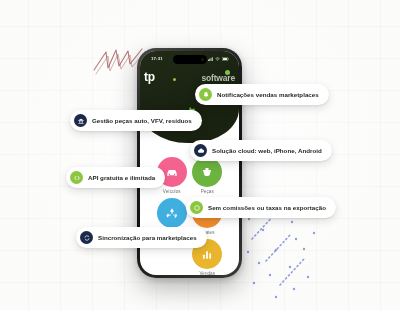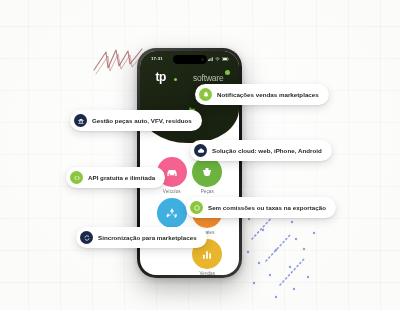--- a/index.html
+++ b/index.html
@@ -61,26 +61,26 @@
     font-size:4.4px; font-weight:700; letter-spacing:.1px;
   }
   #status-icons{ display:flex; align-items:center; gap:2px; }
   #dynamic-island{
     position:absolute; left:50%; top:4px; transform:translateX(-50%);
     width:34px; height:9px; background:#000; border-radius:6px;
     display:flex; align-items:center; justify-content:flex-end; padding-right:3px;
   }
   #island-cam{ width:3px; height:3px; border-radius:50%; background:#15200f; }
   #brand-row{
-    display:flex; align-items:baseline; justify-content:center; gap:8px;
+    display:flex; align-items:baseline; justify-content:center; gap:18px;
     margin-top:9px;
   }
   #brand-tp{ color:#fff; font-size:12px; font-weight:700; letter-spacing:-0.4px; }
   #brand-dot{ width:3px; height:3px; border-radius:50%; background:#8bc63f; display:inline-block; }
-  #brand-software{ color:#b9bfb2; font-size:8.5px; font-weight:400; letter-spacing:-0.2px;margin-left:8px; }
+  #brand-software{ color:#b9bfb2; font-size:8.5px; font-weight:700; letter-spacing:-0.2px;margin-left:8px; }
   #status-led{
     position:absolute; right:9px; top:19px;
     width:5px; height:5px; border-radius:50%; background:#7ec143;
   }
   #header-gear{
     position:absolute; left:50%; top:54px; transform:translateX(-50%);
   }
   #app-grid{
     display:grid;
     grid-template-columns:1fr 1fr;

